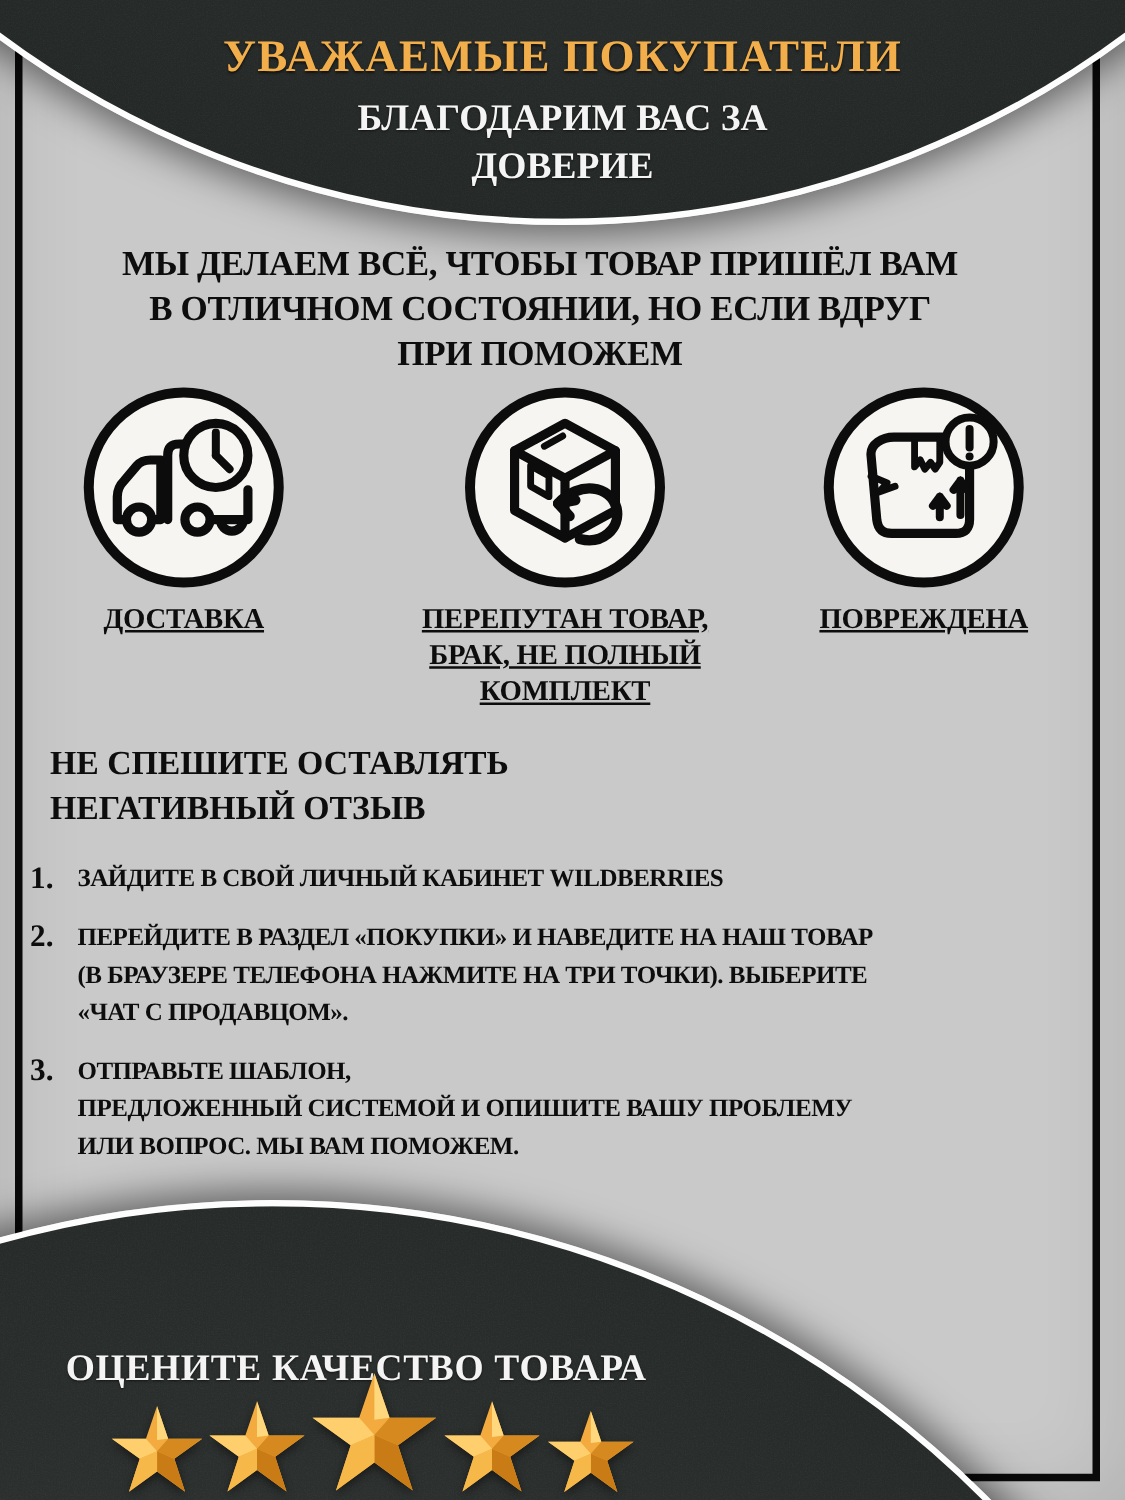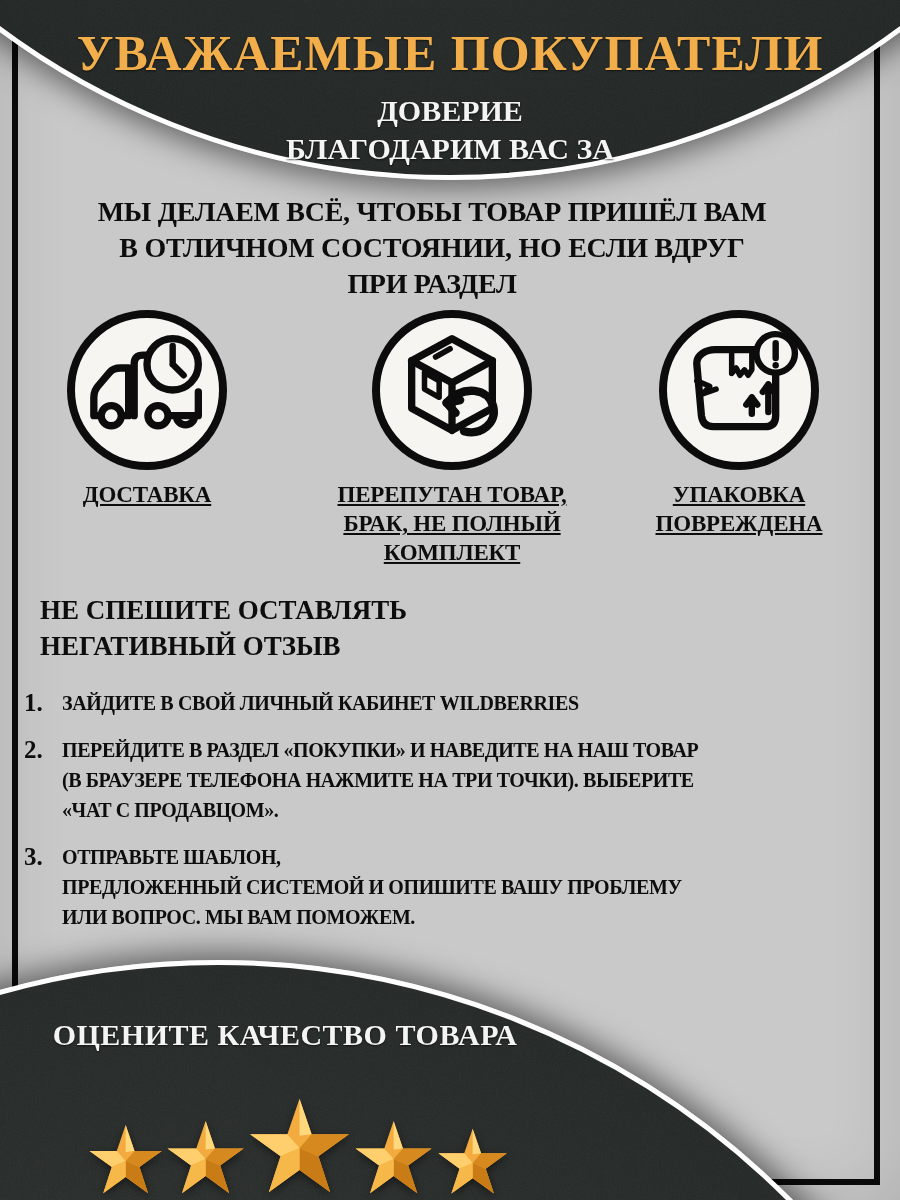--- a/index.html
+++ b/index.html
@@ -20,59 +20,59 @@
     position:absolute;border-radius:50%;box-sizing:border-box;
     background:radial-gradient(circle at 50% 45%, #353a37 0%, #282c2a 55%, #1f2321 100%);
     border:5px solid #fdfdfd;
     box-shadow:0 0 30px 8px rgba(0,0,0,.5);
     overflow:hidden;z-index:3;
   }
   .hdr-ellipse{left:-308px;top:-1336px;width:1516px;height:1516px;}
   .ftr-ellipse{left:-591px;top:960px;width:1618px;height:1618px;}
   .tex{position:absolute;left:0;top:0;width:100%;height:100%;opacity:.5;}
   .hdr-text{position:absolute;left:0;top:0;width:900px;text-align:center;z-index:4;}
-  .title{margin-top:24px;font-size:50px;letter-spacing:1px;color:#f1ae4b;text-shadow:0 1px 2px rgba(0,0,0,.6);font-family:Liberation Serif, serif;}
+  .title{margin-top:24px;font-size:36px;letter-spacing:1px;color:#f1ae4b;text-shadow:0 1px 2px rgba(0,0,0,.6);font-family:Liberation Serif, serif;}
   .subtitle{margin-top:10px;font-size:30px;line-height:38px;color:#f4f4f4;text-shadow:0 1px 2px rgba(0,0,0,.6);}
   
   .content{position:absolute;left:0;top:0;width:864px;height:1200px;z-index:2;color:#0d0d0d;}
   .intro{position:absolute;left:40px;right:40px;top:194px;text-align:center;font-size:28px;line-height:36px;letter-spacing:-.3px;}
   .icons-row{position:absolute;left:0;top:310px;width:900px;}
   .issue-col{position:absolute;width:280px;text-align:center;}
   .issue-col.c1{left:7px;}  .issue-col.c2{left:312px;}  .issue-col.c3{left:599px;}
   .icon-circle{
     width:160px;height:160px;border-radius:50%;box-sizing:border-box;
     border:8px solid #0c0c0c;background:#f6f5f1;margin:0 auto;
     display:flex;align-items:center;justify-content:center;
   }
   .icon-circle svg{display:block;}
   .issue-label{margin-top:10px;font-size:23px;line-height:29px;letter-spacing:-.2px;text-decoration:underline;}
   .warning{position:absolute;left:40px;right:40px;top:592px;text-align:left;font-size:27px;line-height:36px;}
   .steps{position:absolute;left:24px;right:26px;top:688px;}
   .step{display:flex;margin-bottom:17px;}
   .step .num{width:38px;flex:0 0 38px;font-size:25px;line-height:30px;}
   .step .lines{font-size:20px;line-height:30px;letter-spacing:-.4px;}
-  .ftr-text{position:absolute;left:0;top:1016px;width:570px;text-align:center;z-index:4;
+  .ftr-text{position:absolute;left:0;top:1076px;width:570px;text-align:center;z-index:4;
     color:#f4f4f4;font-size:30px;line-height:38px;letter-spacing:.5px;text-shadow:0 1px 2px rgba(0,0,0,.6);}
   .stars{position:absolute;left:88px;top:1096px;width:420px;height:100px;z-index:4;
     display:flex;align-items:flex-end;justify-content:center;gap:3px;}
   .stars svg{display:block;filter:drop-shadow(0 3px 4px rgba(0,0,0,.45));}
 </style>
 </head>
 <body>
 
 <div class="canvas">
 
   <div class="frame"></div>
 
   <div class="content">
 
     <div class="intro">
       <div>МЫ ДЕЛАЕМ ВСЁ, ЧТОБЫ ТОВАР ПРИШЁЛ ВАМ</div>
       <div>В ОТЛИЧНОМ СОСТОЯНИИ, НО ЕСЛИ ВДРУГ</div>
-      <div>ПРИ РАЗДЕЛ</div>
+      <div>ПРИ ПОМОЖЕМ</div>
     </div>
 
     <div class="icons-row">
 
       <div class="issue-col c1">
         <div class="icon-circle">
           <svg width="132" height="132" viewBox="0 0 144 144" fill="none" stroke="#0c0c0c" stroke-width="8" stroke-linecap="round" stroke-linejoin="round">
             <path d="M14,100 V80 C14,74 16,70 20,66 L31,53 C34,49.5 38,48 43,48 H52 V100 Z"></path>
             <path d="M58,100 V44 C58,37 61,34 68,34 H88"></path>
             <path d="M96,100 H128 V74"></path>
@@ -116,21 +116,20 @@
             <path d="M86,98 V80 M86,80 L80,88 M86,80 L92,88" stroke-width="7"></path>
             <path d="M104,96 V66 M104,66 L98,74 M104,66 L110,74" stroke-width="7"></path>
             <g>
               <circle cx="112" cy="32" r="21" fill="#f6f5f1" stroke-width="7"></circle>
               <path d="M112,21 V37" stroke-width="7"></path>
               <circle cx="112" cy="45" r="3.5" fill="#0c0c0c" stroke="none"></circle>
             </g>
           </svg>
         </div>
         <div class="issue-label">
-          <div>УПАКОВКА</div>
           <div>ПОВРЕЖДЕНА</div>
         </div>
       </div>
     </div>
 
     <div class="warning">
       <div>НЕ СПЕШИТЕ ОСТАВЛЯТЬ</div>
       <div>НЕГАТИВНЫЙ ОТЗЫВ</div>
     </div>
 
@@ -165,22 +164,22 @@
       <filter id="nzH">
           <feTurbulence type="fractalNoise" baseFrequency="0.9" numOctaves="3" seed="7"></feTurbulence>
         <feColorMatrix type="matrix" values="0 0 0 0 1  0 0 0 0 1  0 0 0 0 1  0.5 0.5 0.5 0 -0.62"></feColorMatrix>
         </filter>
       <rect width="100%" height="100%" filter="url(#nzH)" opacity="0.16"></rect>
     </svg>
   </div>
   <div class="hdr-text">
     <div class="title">УВАЖАЕМЫЕ ПОКУПАТЕЛИ</div>
     <div class="subtitle">
+      <div>БЛАГОДАРИМ ВАС ЗА</div>
       <div>ДОВЕРИЕ</div>
-      <div>БЛАГОДАРИМ ВАС ЗА</div>
     </div>
   </div>
 
   <div class="banner ftr-ellipse">
     <svg class="tex" width="1618" height="1618">
       <filter id="nzF">
           <feTurbulence type="fractalNoise" baseFrequency="0.9" numOctaves="3" seed="11"></feTurbulence>
         <feColorMatrix type="matrix" values="0 0 0 0 1  0 0 0 0 1  0 0 0 0 1  0.5 0.5 0.5 0 -0.62"></feColorMatrix>
         </filter>
       <rect width="100%" height="100%" filter="url(#nzF)" opacity="0.16"></rect>

